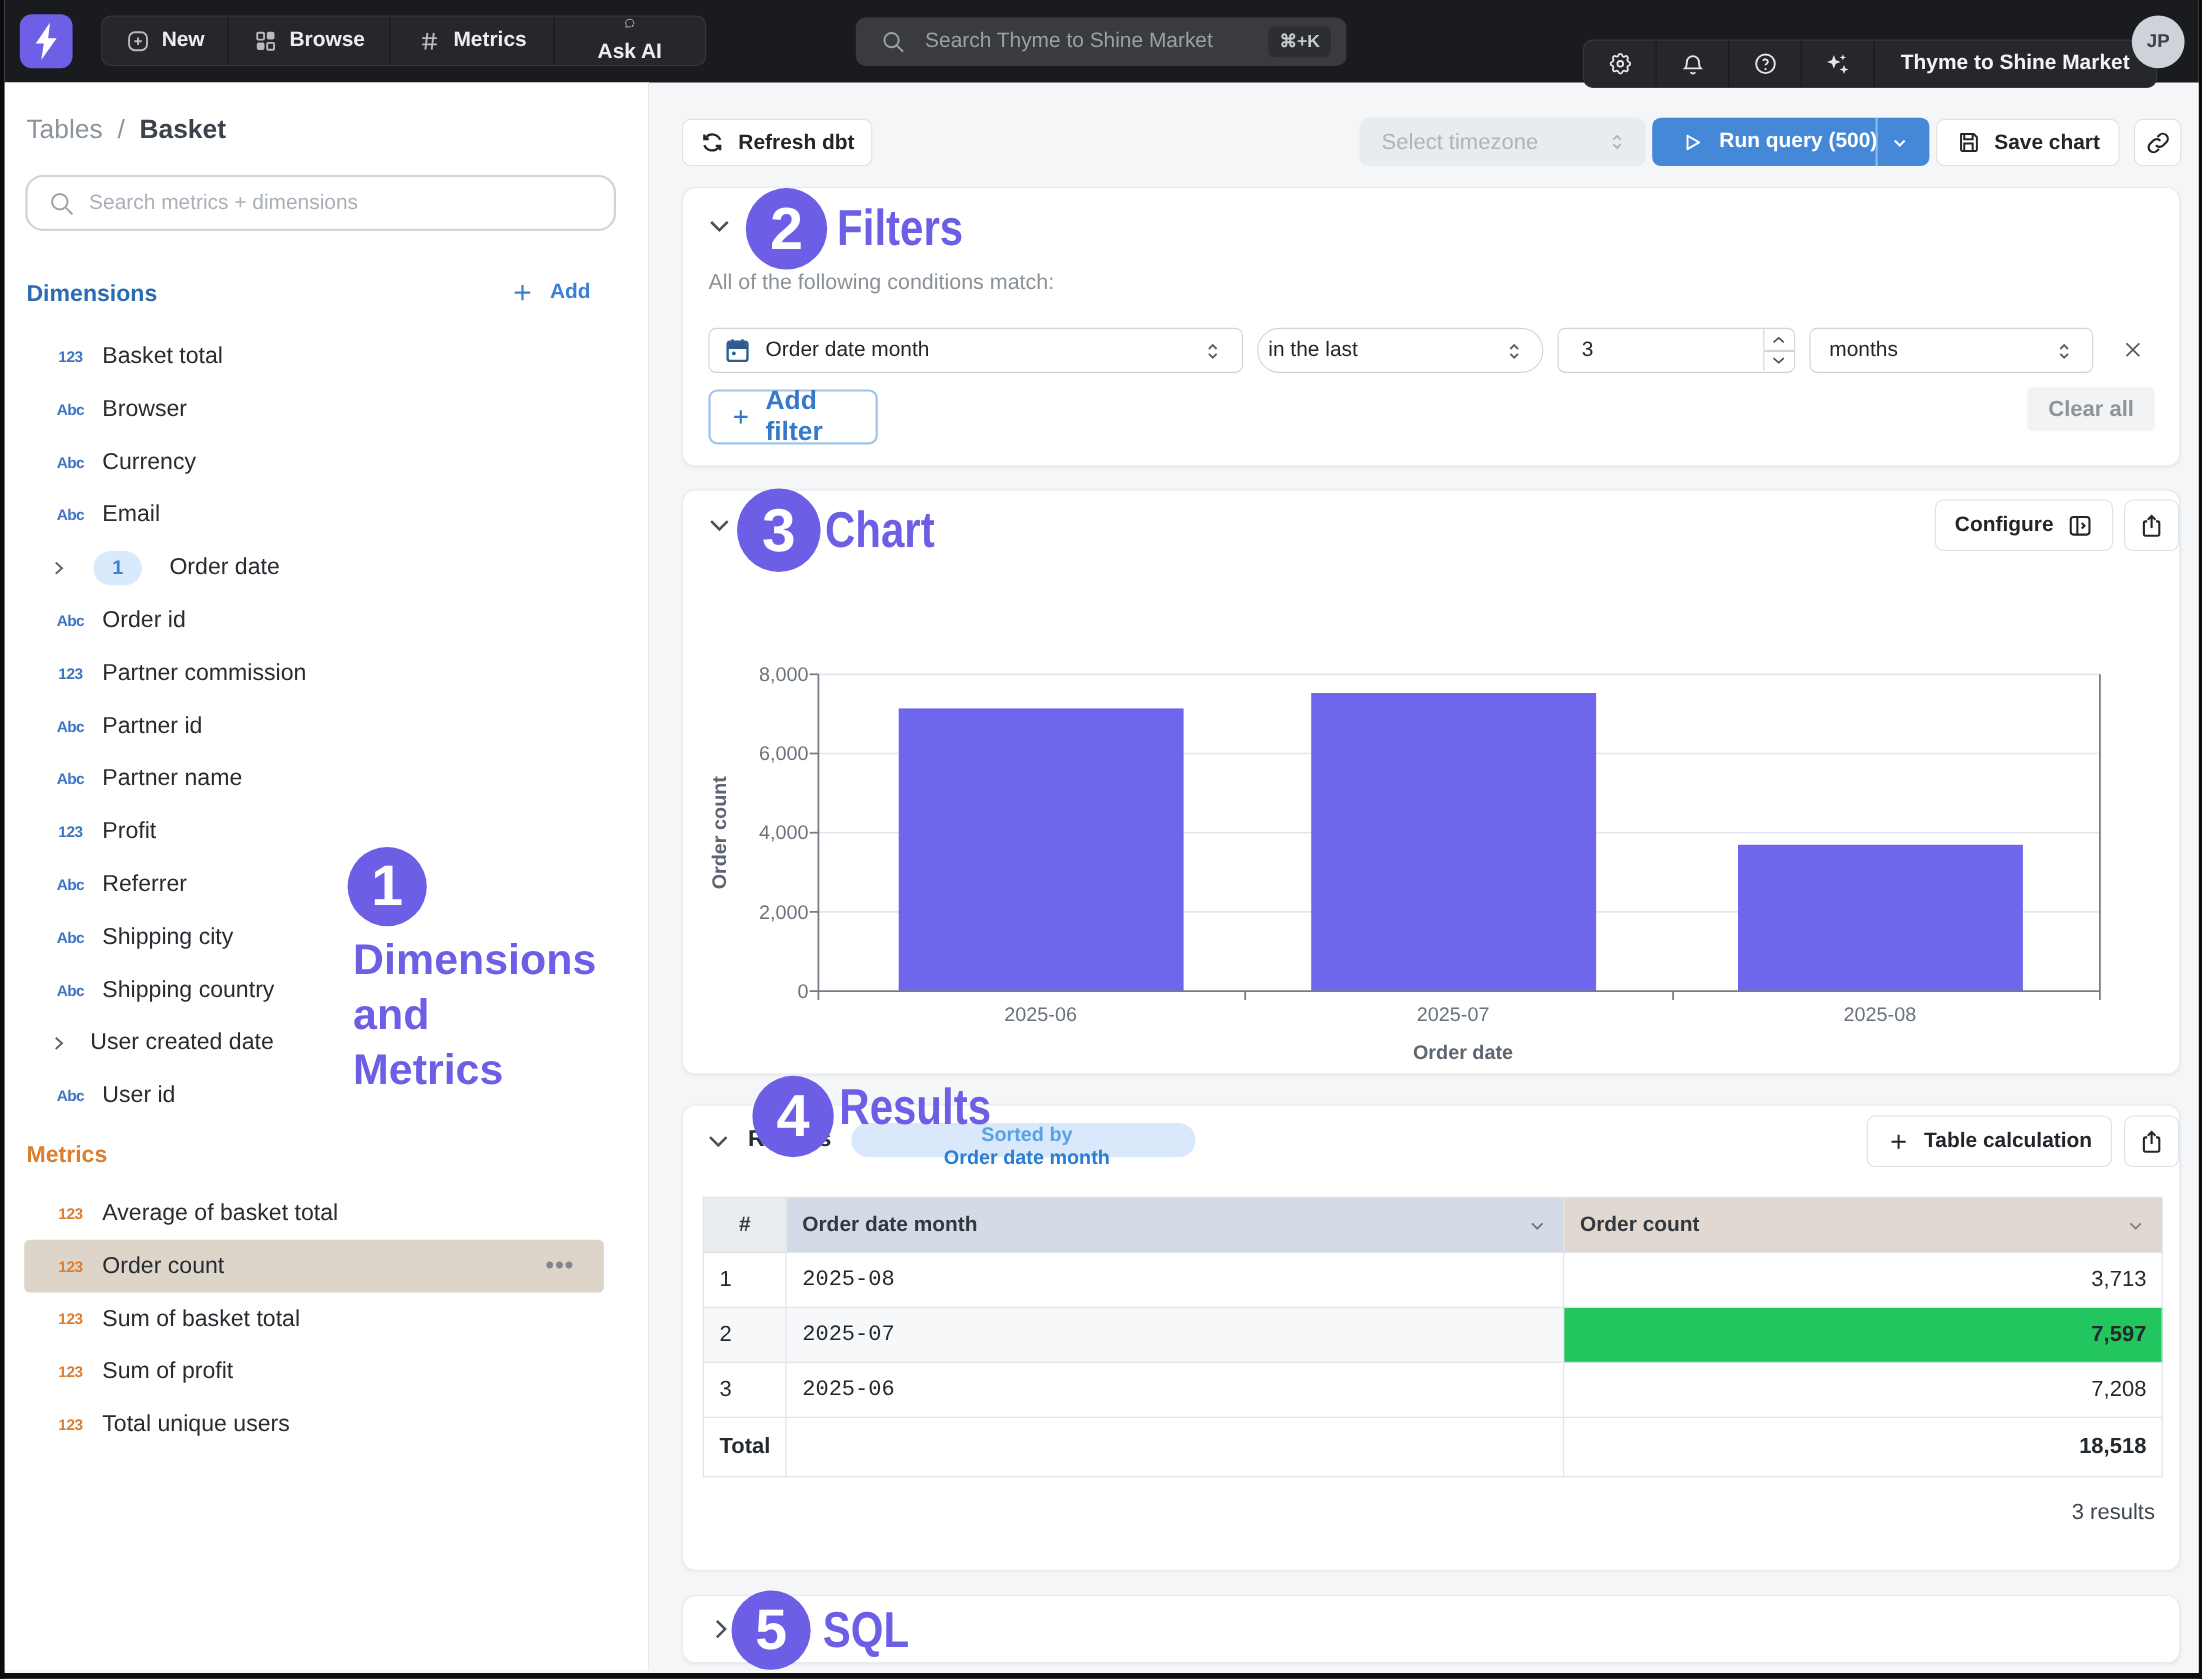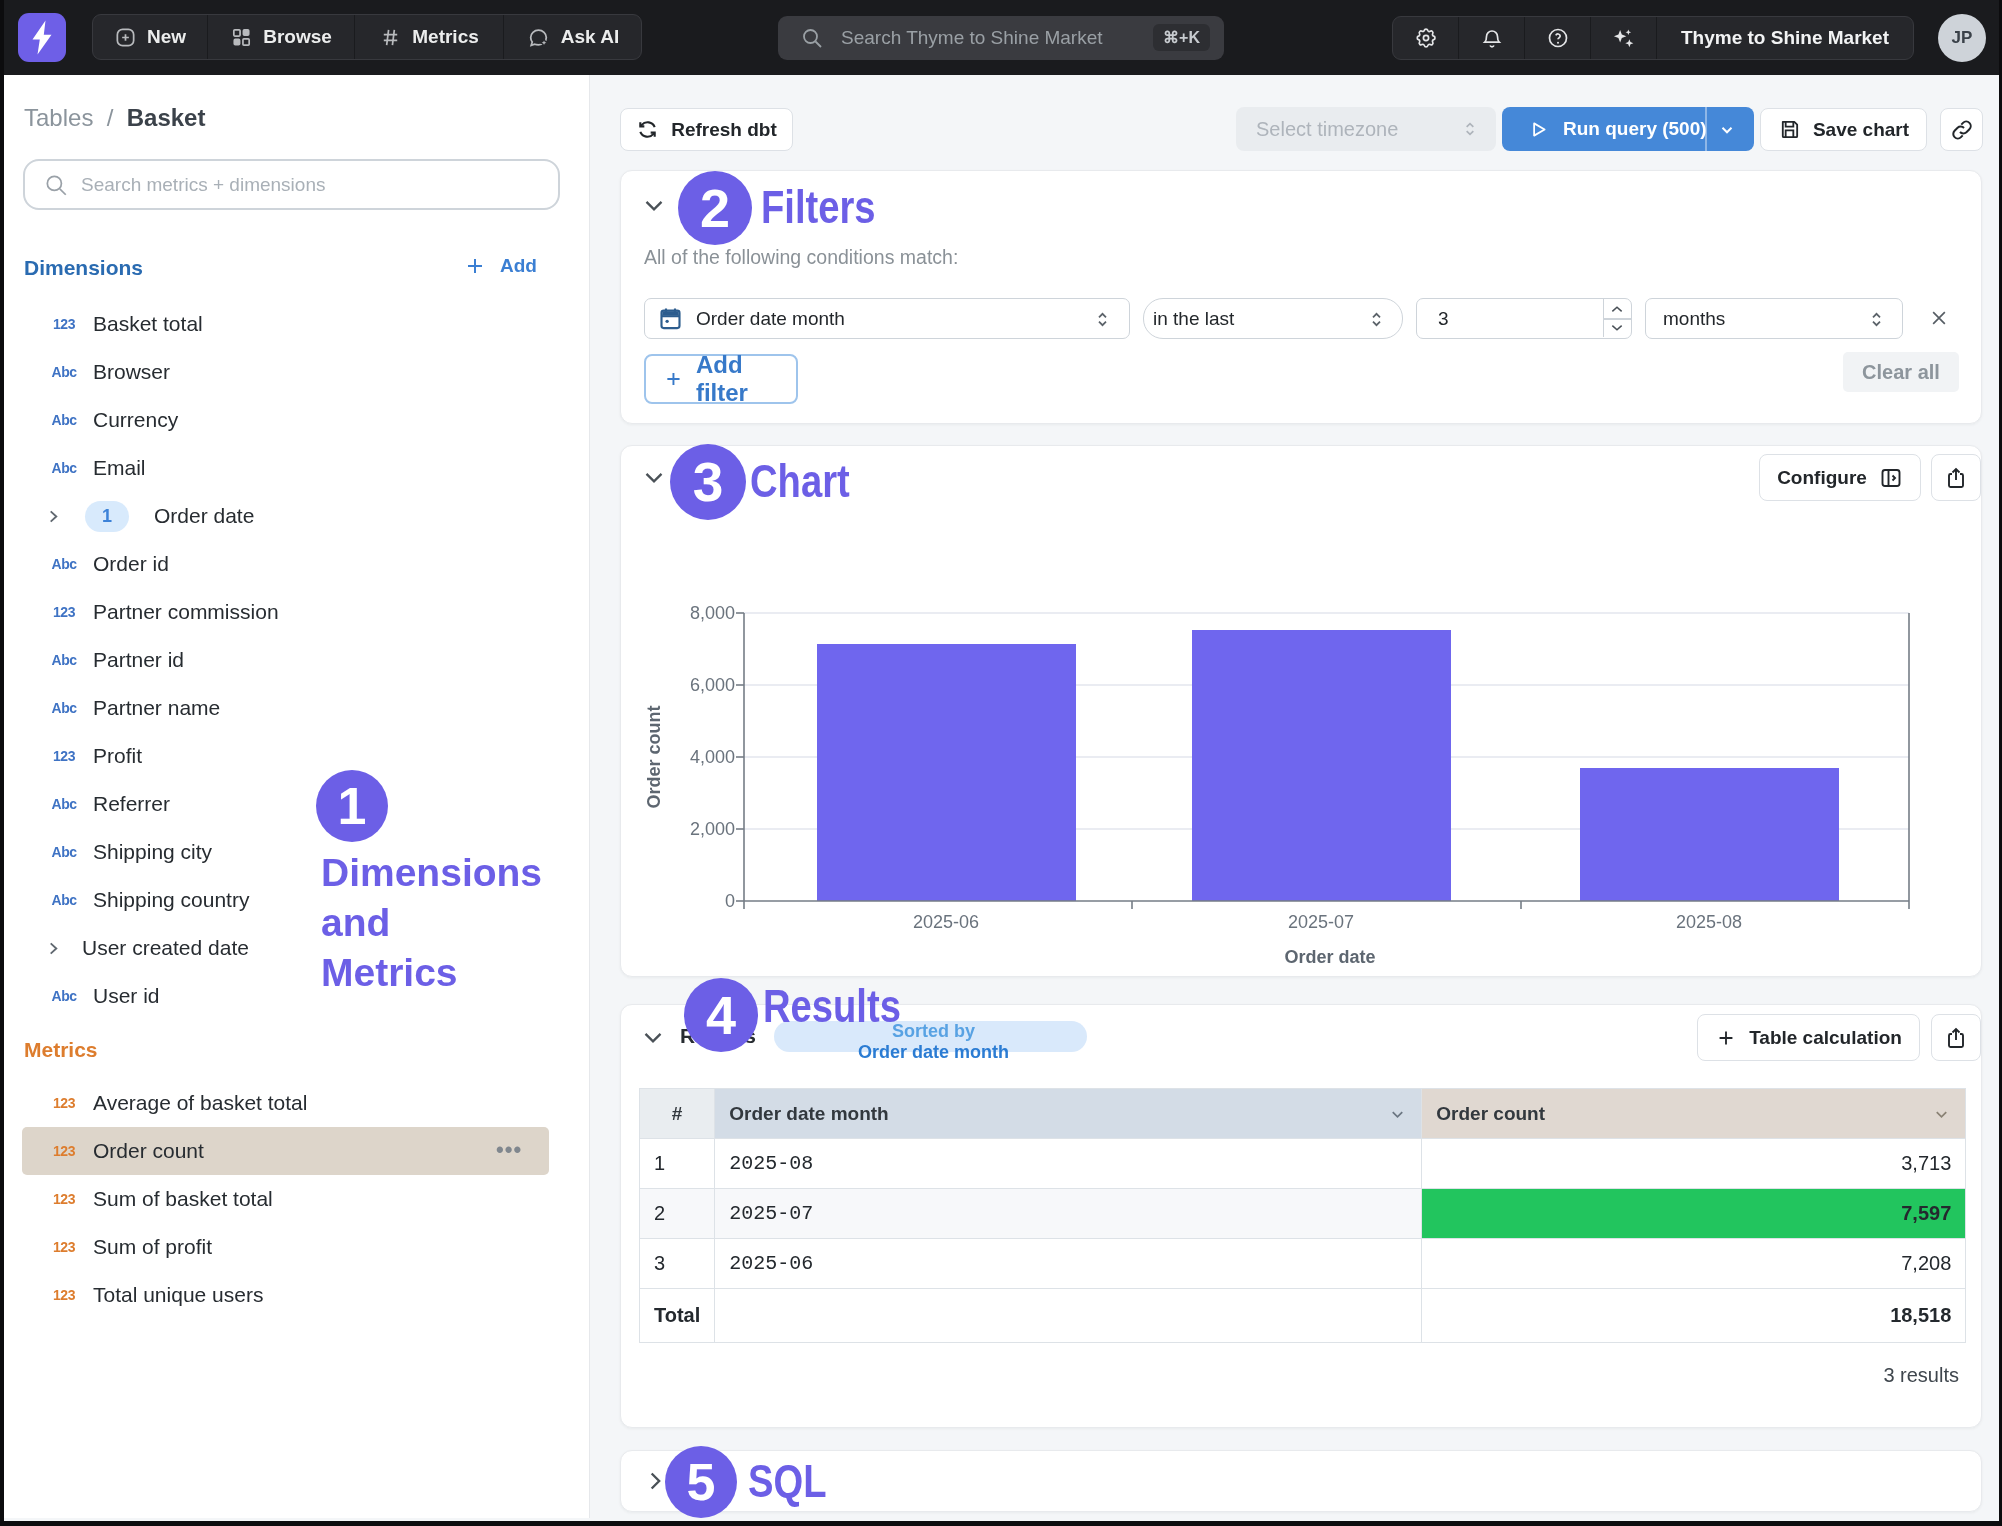--- a/index.html
+++ b/index.html
@@ -6,21 +6,21 @@
 html,body { width:2002px; height:1526px; }
 body { font-family:"Liberation Sans", sans-serif; background:#0c0c0e; position:relative; overflow:hidden; }
 .app { position:absolute; left:4px; top:0; width:1995px; height:1521px; background:#f4f6f8; overflow:hidden; }
 .abs { position:absolute; }
 
 
 .navbar { position:absolute; left:0; top:0; width:1995px; height:75px; background:#1a1b1e; }
 .logo { position:absolute; left:14px; top:13px; width:48px; height:49px; background:#6e5fe7; border-radius:11px; }
 .navgroup { position:absolute; top:14px; height:46px; background:#26272b; border:1px solid #38393e; border-radius:9px; display:flex; align-items:stretch; }
 .navitem { display:flex; align-items:center; justify-content:center; gap:10px; color:#eceded; font-size:19px; font-weight:700; border-right:1px solid #1a1b1e; white-space:nowrap; }
-.navitem:last-child { border-right:none; }
+.navitem:last-child { border-right:none;flex-direction:column; }
 .searchbox { position:absolute; left:774px; top:16px; width:446px; height:44px; background:#3a3b40; border-radius:9px; display:flex; align-items:center; color:#9aa0a5; font-size:19px; white-space:nowrap; }
 .kbd { position:absolute; right:14px; top:8px; background:#2d2e32; border-radius:6px; color:#c7cbcf; font-size:16px; padding:4px 10px; font-weight:600;}
 .rightgroup { position:absolute; top:16px; height:44px; background:#26272b; border:1px solid #38393e; border-radius:9px; display:flex; align-items:stretch; }
 .rg-cell { display:flex; align-items:center; justify-content:center; width:66px; border-right:1px solid #1a1b1e; }
 .rg-text { display:flex; align-items:center; padding:0 24px; color:#f2f3f4; font-weight:700; font-size:19px; white-space:nowrap; }
 .avatar { position:absolute; left:1934px; top:14px; width:48px; height:48px; border-radius:50%; background:#ced3d9; color:#3a4149; font-weight:700; font-size:17px; display:flex; align-items:center; justify-content:center; }
 
 
 .sidebar { position:absolute; left:0; top:75px; width:586px; height:1443px; background:#ffffff; border-right:1px solid #e6e8eb; }
 .crumb { position:absolute; left:20px; top:29px; font-size:24px; color:#8b949c; }
@@ -100,21 +100,21 @@
       </div>
     </div>
     <div class="searchbox">
       <svg style="margin-left:22px;" width="24" height="24" viewBox="0 0 24 24" fill="none" stroke="#9aa0a5" stroke-width="1.8">
           <circle cx="10.5" cy="10.5" r="6.5"></circle>
           <path d="M15.5 15.5L21 21"></path>
         </svg>
       <span style="margin-left:17px;">Search Thyme to Shine Market</span>
       <span class="kbd">⌘+K</span>
     </div>
-    <div class="rightgroup" style="left:1388px;">
+    <div class="rightgroup" style="left:1435px;margin-top:20px;">
       <div class="rg-cell">
         <svg width="24" height="24" viewBox="0 0 24 24" fill="none" stroke="#e4e5e7" stroke-width="1.7">
             <path d="M10.3 4.3c.4-1.7 3-1.7 3.4 0 .3 1.1 1.5 1.6 2.5 1l.1-.1c1.5-.9 3.3.9 2.4 2.4-.6 1-.1 2.3 1 2.6 1.7.4 1.7 3 0 3.4-1.1.3-1.6 1.6-1 2.6.9 1.5-.9 3.3-2.4 2.4-1-.6-2.2-.1-2.5 1-.4 1.7-3 1.7-3.4 0-.3-1.1-1.5-1.6-2.5-1-1.5.9-3.3-.9-2.4-2.4.6-1 .1-2.3-1-2.6-1.7-.4-1.7-3 0-3.4 1.1-.3 1.6-1.6 1-2.6-.9-1.5.9-3.3 2.4-2.4 1 .6 2.2.1 2.4-.9z"></path>
             <circle cx="12" cy="12" r="2.6"></circle>
           </svg>
       </div>
       <div class="rg-cell">
         <svg width="24" height="24" viewBox="0 0 24 24" fill="none" stroke="#e4e5e7" stroke-width="1.7">
             <path d="M12 5a5.5 5.5 0 0 0-5.5 5.5c0 4-1.7 5.6-1.7 5.6h14.4s-1.7-1.6-1.7-5.6A5.5 5.5 0 0 0 12 5z"></path>
             <path d="M10 19.5a2.2 2.2 0 0 0 4 0"></path>

